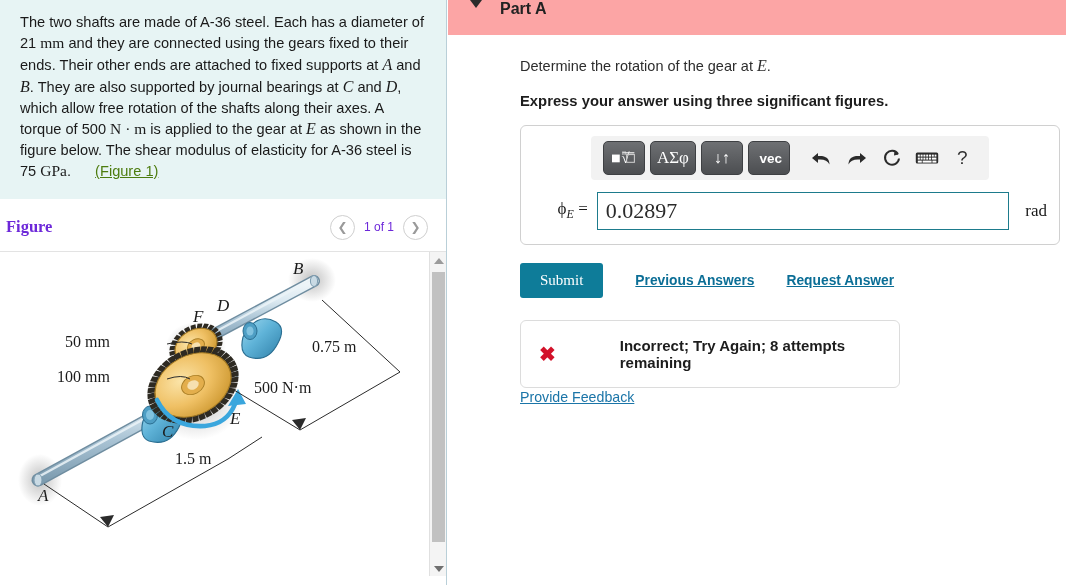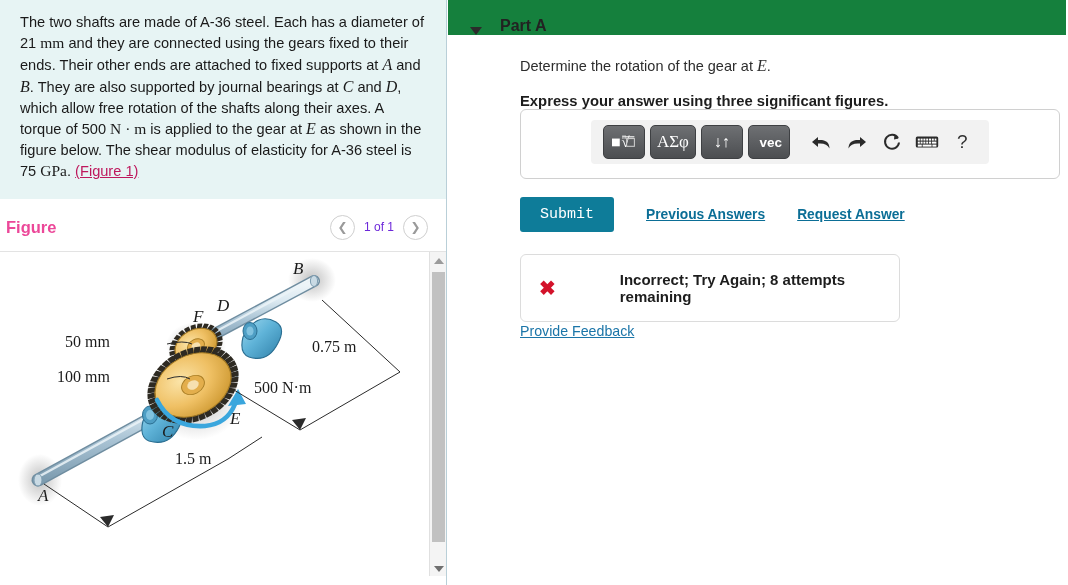--- a/index.html
+++ b/index.html
@@ -24,30 +24,31 @@
     padding: 12px 20px 18px 20px;
     min-height: 190px;
   }
   .problem-text {
     font-size: 14.6px;
     line-height: 1.38;
     color: #1a1a1a;
   }
   .mathi { font-family: "Liberation Serif", serif; font-style: italic; font-size: 16px; }
   .mathu { font-family: "Liberation Serif", serif; font-style: normal; font-size: 15.5px; }
-  .figlink { color: #be185d; text-decoration: underline; cursor: pointer; }
+  .figlink { color: #4d7c0f; text-decoration: underline; cursor: pointer; margin-left: 20px; }
 
   .figure-header {
     display: flex; align-items: center;
     padding: 14px 18px 10px 6px;
     height: 52px;
   }
   .figure-title {
-    font-size: 16.5px; font-weight: bold; color: #ec4899;
+    font-size: 16.5px; font-weight: bold; color: #6d28d9;
     flex: 1;
+    font-family: Liberation Serif, serif;
   }
   .fig-nav { display: flex; align-items: center; gap: 9px; }
   .navcirc {
     width: 25px; height: 25px; border-radius: 50%;
     border: 1px solid #cfcfcf; background: #fff;
     display: flex; align-items: center; justify-content: center;
     color: #9a9a9a; font-size: 12px; cursor: pointer;
     line-height: 1;
   }
   .fig-count { font-size: 12px; color: #6d28d9; }
@@ -81,35 +82,35 @@
     width: 13px; height: 270px; background: #c1c1c1; cursor: pointer;
   }
 
   
   .right-col {
     position: absolute; left: 448px; top: 0;
     width: 620px; height: 585px; background: #fff;
   }
   .part-header {
     position: relative;
-    height: 35px; background: #15803d;
-    display: flex; align-items: flex-end;
+    height: 35px; background: #fca5a5;
+    display: flex; align-items: flex-start;
     padding-left: 22px; gap: 18px;
     width: 618px;
   }
   .tri-toggle {
     width: 0; height: 0;
     border-left: 6px solid transparent; border-right: 6px solid transparent;
     border-top: 8px solid #2b2b2b; cursor: pointer;
   }
   .part-title { font-size: 16px; font-weight: bold; color: #222; }
 
   .part-body { padding: 22px 0 0 72px; }
   .prompt { font-size: 14.5px; color: #2d2d2d; margin-bottom: 18px; }
-  .express { font-size: 14.8px; font-weight: bold; color: #1d1d1d; }
+  .express { font-size: 14.8px; font-weight: bold; color: #1d1d1d; margin-bottom: 16px; }
 
   .answer-panel {
     width: 540px;
     border: 1px solid #d0d0d0; border-radius: 6px;
     background: #fff;
     padding: 10px 12px 14px 12px;
   }
   .mathbar {
     background: #f2f2f2; border-radius: 4px;
     height: 44px; display: flex; align-items: center;
@@ -148,21 +149,21 @@
     width: 415px; height: 38px;
     border: 1px solid #1d7b8c; background: #fff;
     font-family: "Liberation Serif", serif; font-size: 22px;
     padding: 0 8px; color: #2b2b2b; outline: none;
   }
   .unit { font-family: "Liberation Serif", serif; font-size: 17px; margin-left: 16px; color: #1a1a1a; }
 
   .submit-row { display: flex; align-items: center; margin-top: 18px; }
   .submit-btn {
     background: #0e7c99; color: #fff; border: none;
-    font-family: Liberation Mono, monospace;
+    font-family: Liberation Serif, serif;
     font-size: 15px; padding: 9px 20px; border-radius: 3px; cursor: pointer;
   }
   .alink {
     color: #0b6e96; font-size: 13.8px; font-weight: bold;
     text-decoration: underline; margin-left: 32px; cursor: pointer;
   }
 
   .feedback-box {
     margin-top: 22px; width: 380px;
     border: 1px solid #dcdcdc; border-radius: 6px;
@@ -460,20 +461,25 @@
                   <rect x="16.8" y="7.6" width="4.6" height="2"></rect>
                 <rect x="2.8" y="10.6" width="4" height="2"></rect>
                   <rect x="7.6" y="10.6" width="9" height="2"></rect>
                 <rect x="17.4" y="10.6" width="4" height="2"></rect>
               </g>
             </svg>
           </div>
           <div class="ibtn qm">?</div>
         </div>
 
+        <div class="input-row">
+          <span class="lbl-phi"><span>ϕ</span><span class="sub">E</span> <span>=</span></span>
+          <input class="ans-input" type="text" value="0.02897" style="">
+          <span class="unit">rad</span>
+        </div>
       </div>
 
       <div class="submit-row">
         <button class="submit-btn">Submit</button>
         <span class="alink">Previous Answers</span>
         <span class="alink">Request Answer</span>
       </div>
 
       <div class="feedback-box">
         <span class="xmark">✖</span>

